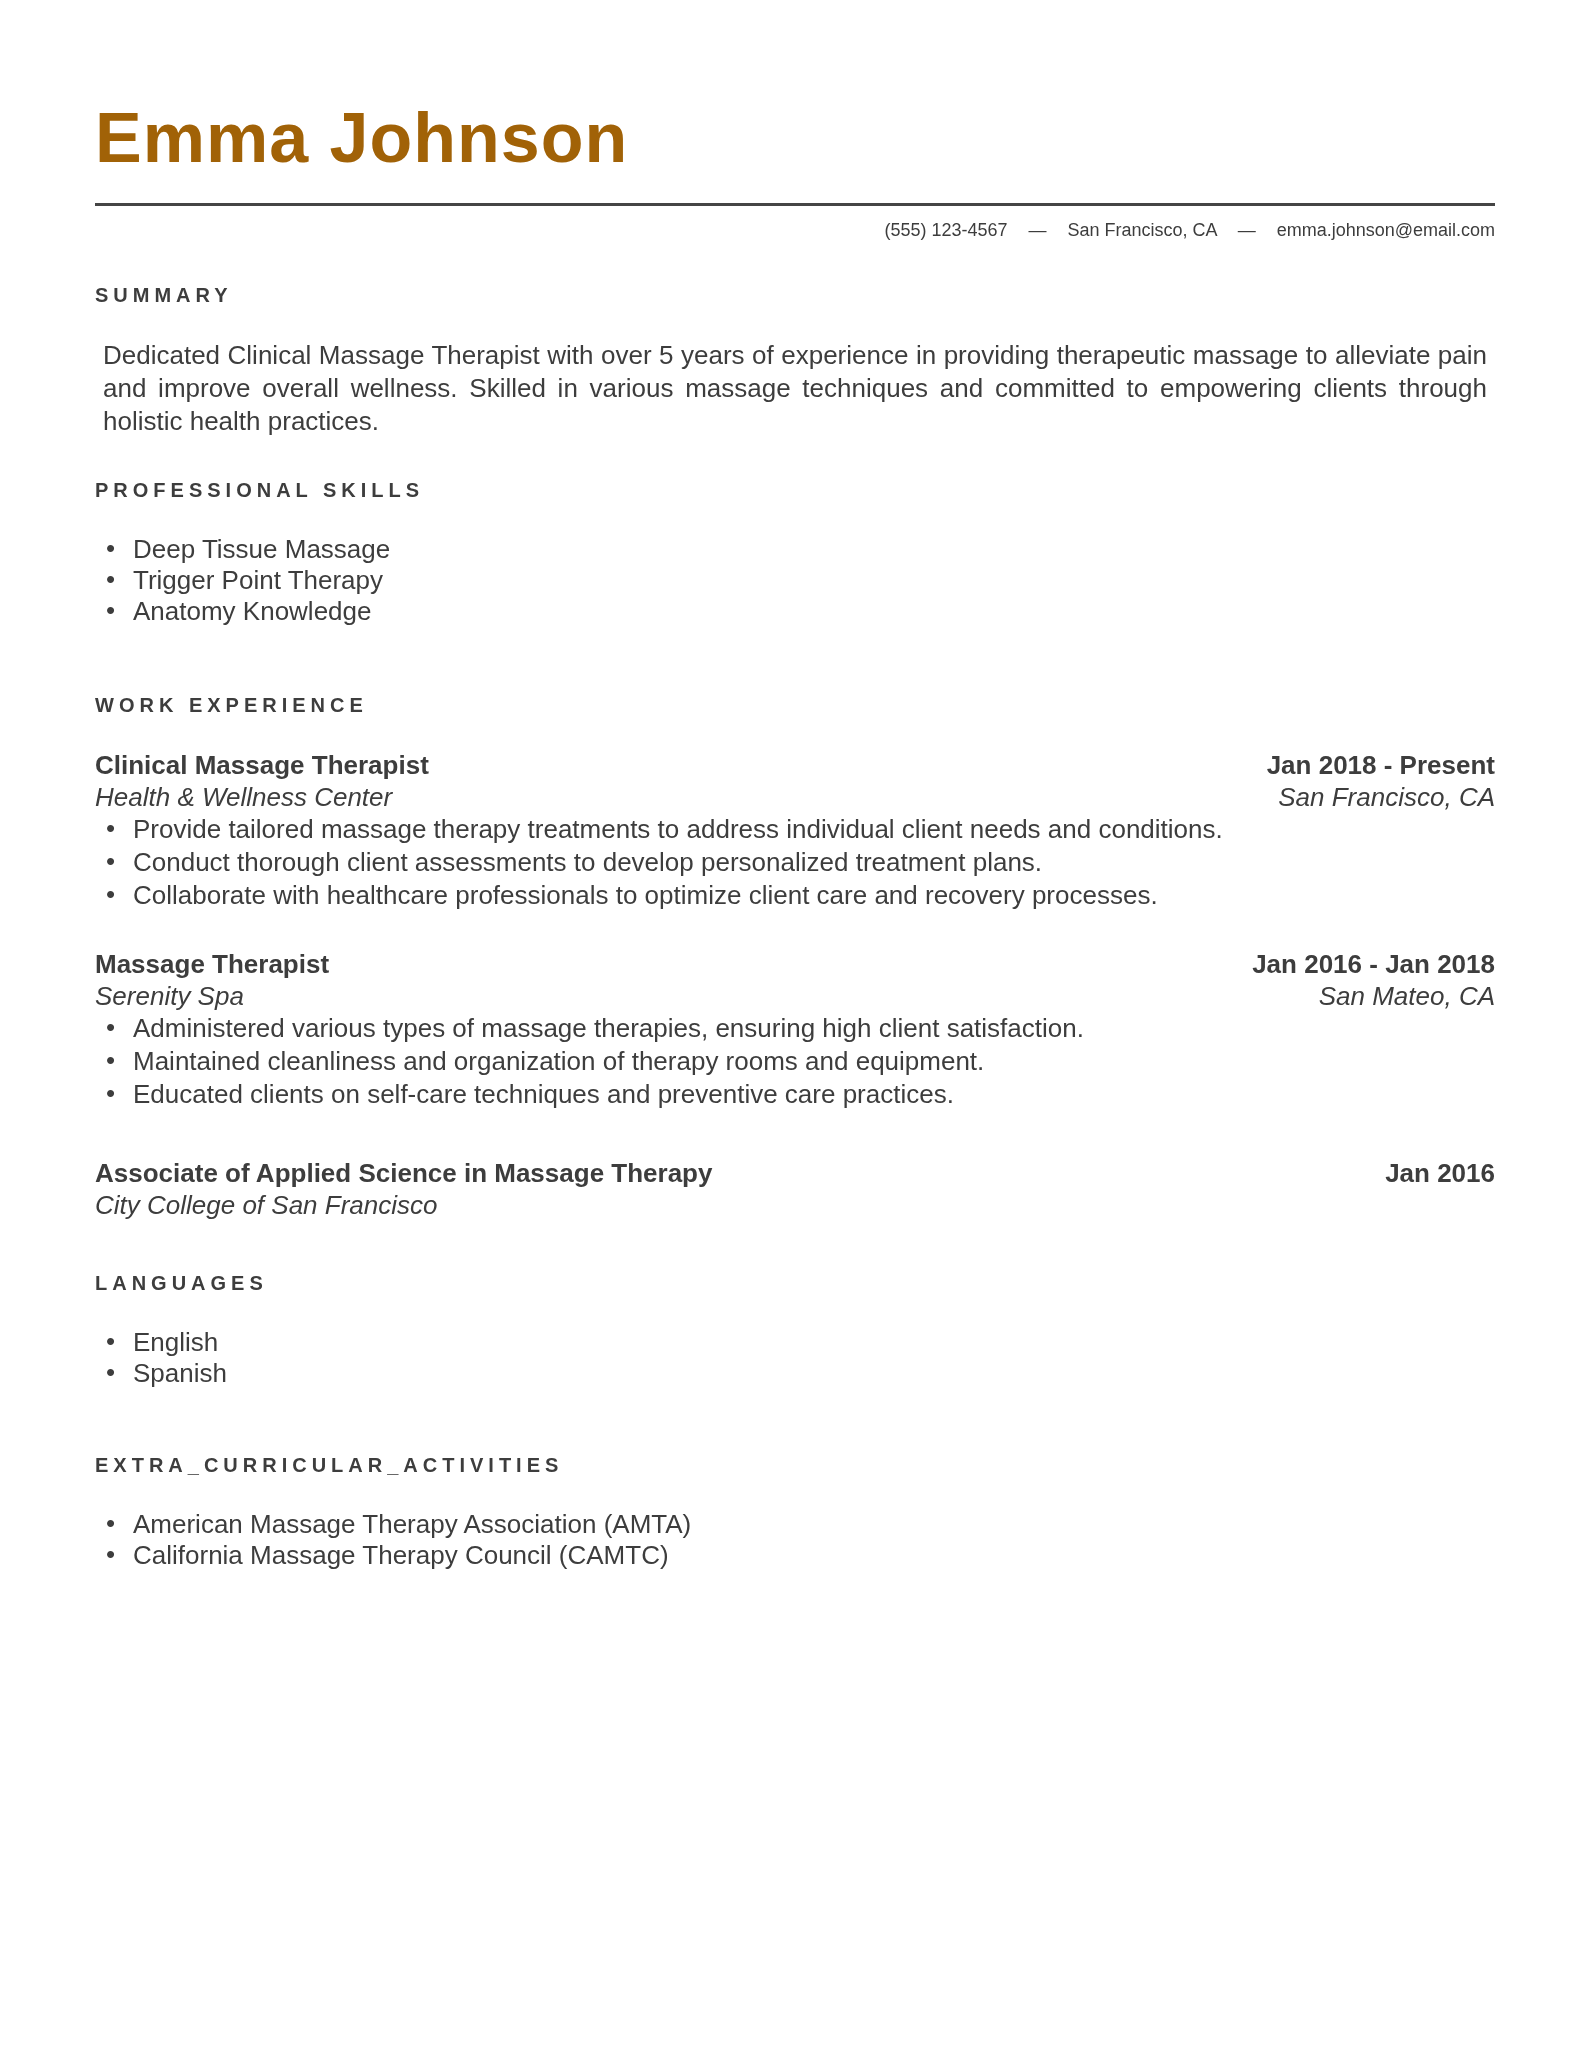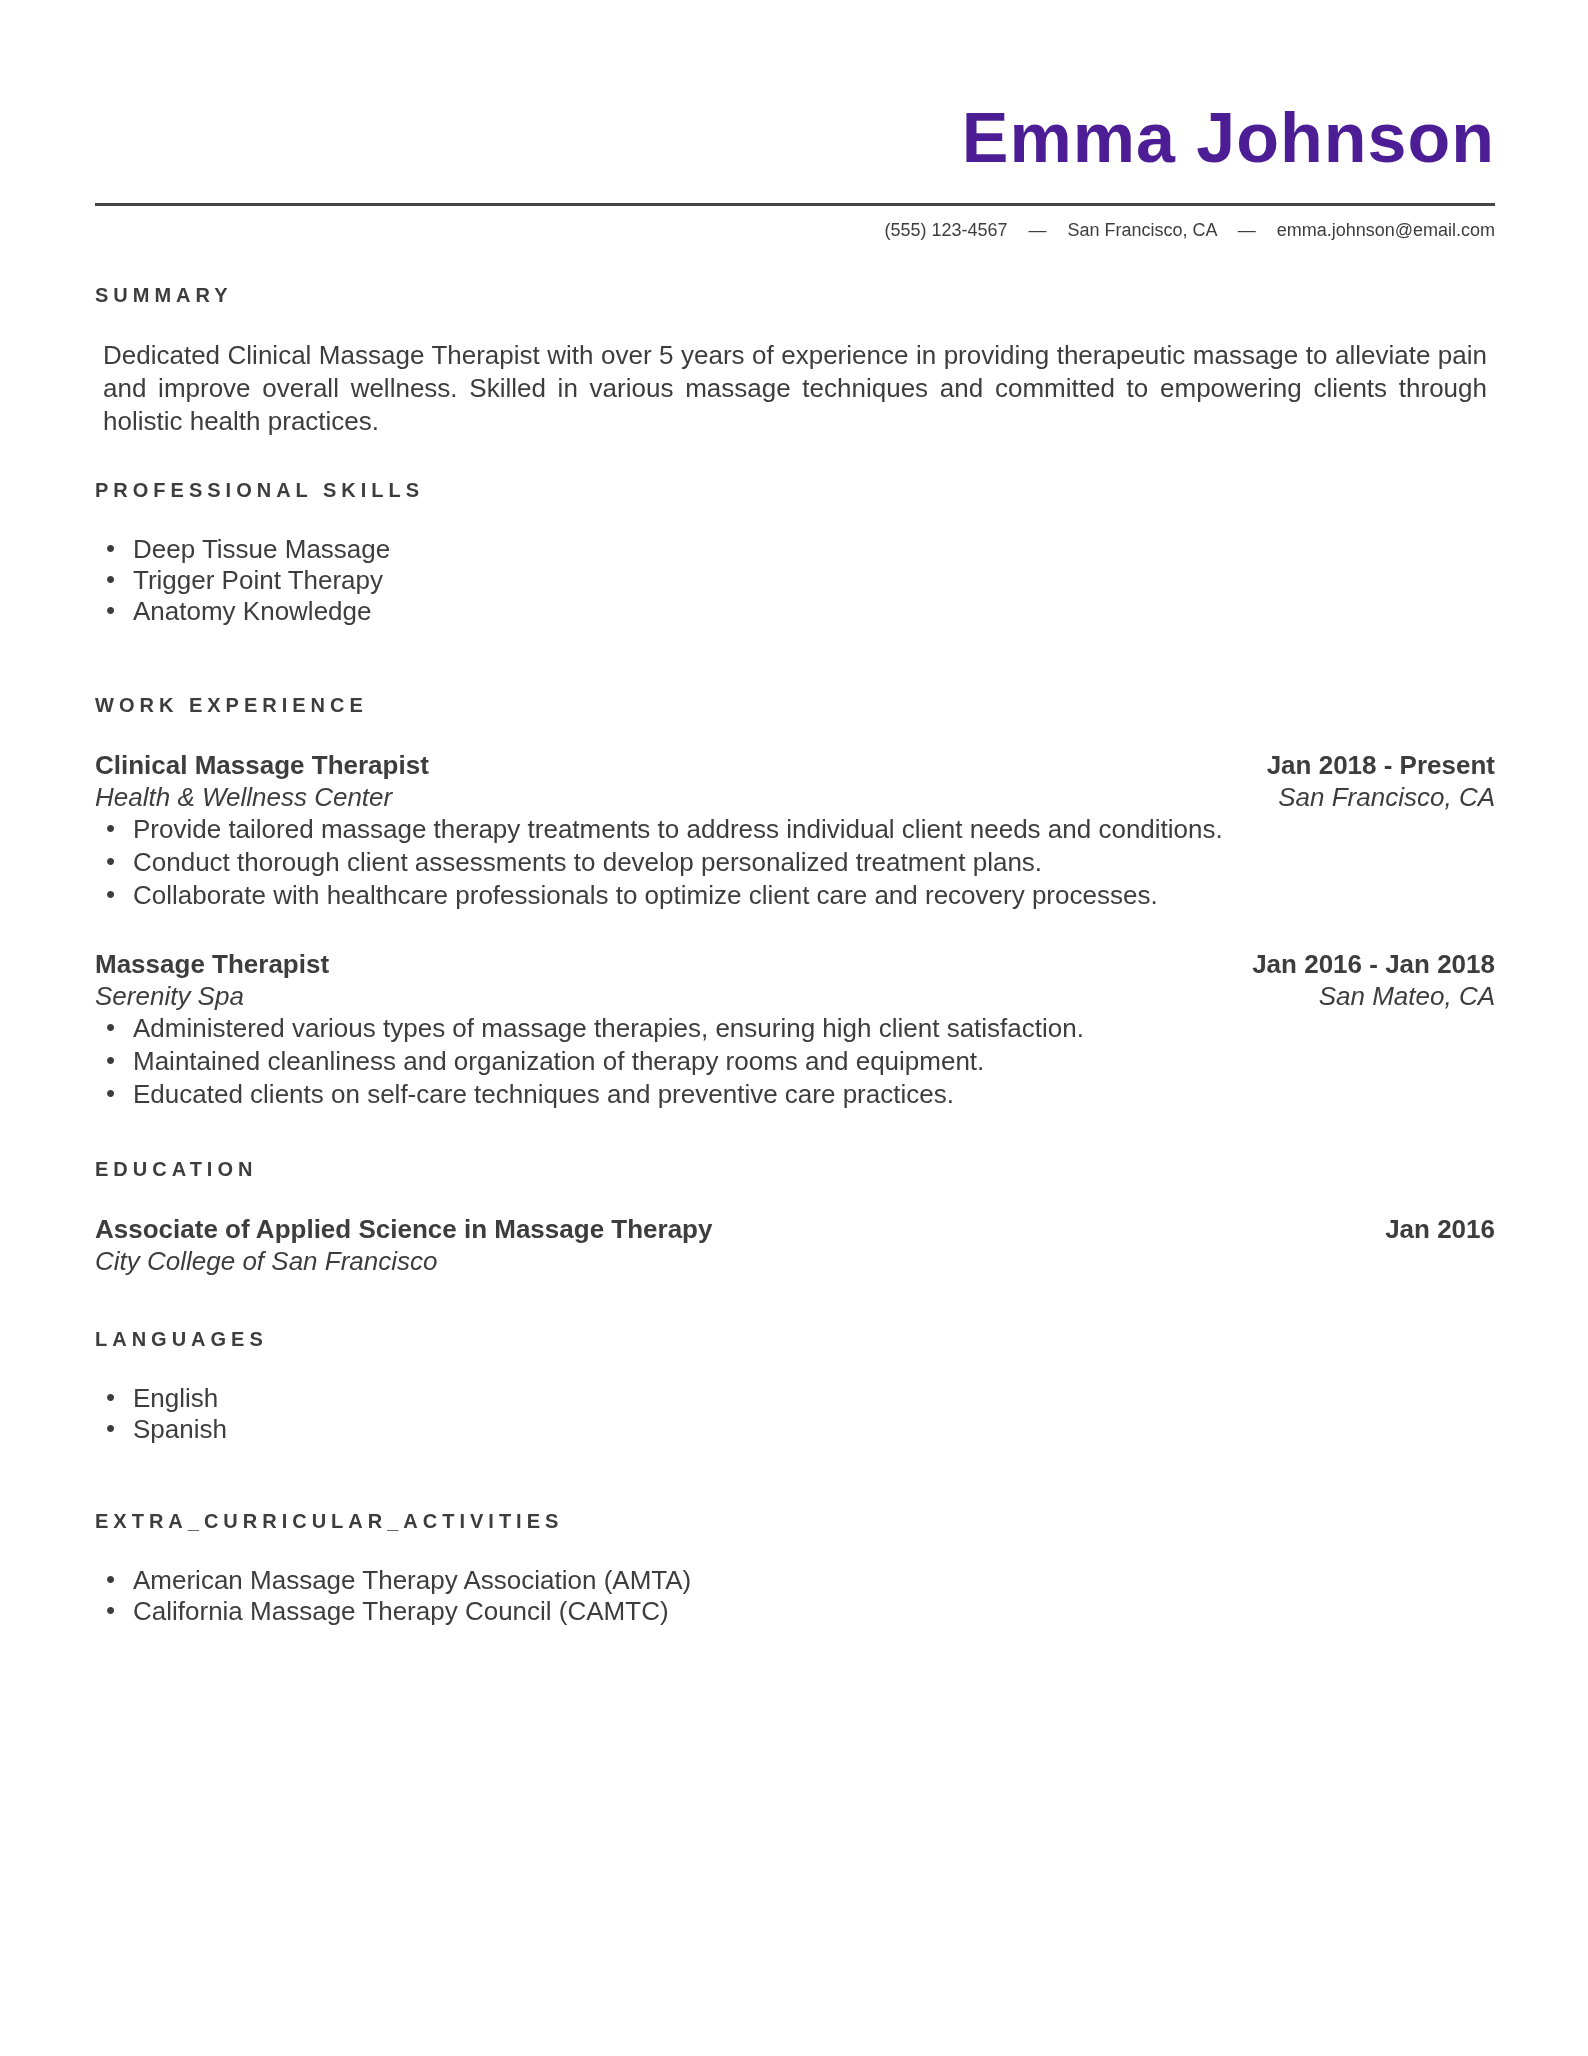--- a/index.html
+++ b/index.html
@@ -18,23 +18,22 @@
     color: #3d3d3d;
     overflow: hidden;
   }
 
   
   .name {
     margin: 0;
     font-size: 70px;
     font-weight: bold;
     line-height: 1.0;
-    text-align: right;
     letter-spacing: 1px;
-    color: #4c1d95;
+    color: #a16207;
   }
   .rule {
     margin-top: 30px;
     border: none;
     border-top: 3px solid #454545;
   }
   .contact {
     margin-top: 8px;
     font-size: 18px;
     line-height: 33px;
@@ -184,21 +183,20 @@
       </div>
       <ul class="bullets loose entry-bullets">
         <li>Administered various types of massage therapies, ensuring high client satisfaction.</li>
         <li>Maintained cleanliness and organization of therapy rooms and equipment.</li>
         <li>Educated clients on self-care techniques and preventive care practices.</li>
       </ul>
     </div>
   </div>
 
   <div class="section education">
-    <h2 class="section-heading">EDUCATION</h2>
     <div class="entry-header">
       <div class="entry-left">
         <p class="entry-title">Associate of Applied Science in Massage Therapy</p>
         <p class="entry-sub">City College of San Francisco</p>
       </div>
       <div class="entry-right">
         <p class="entry-title">Jan 2016</p>
       </div>
     </div>
   </div>

